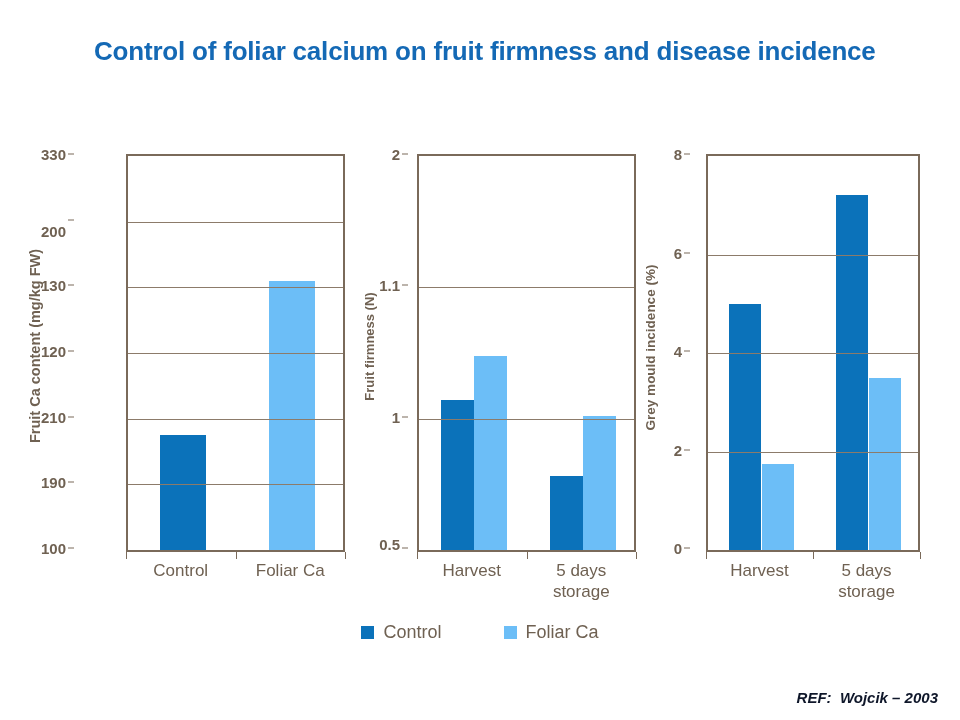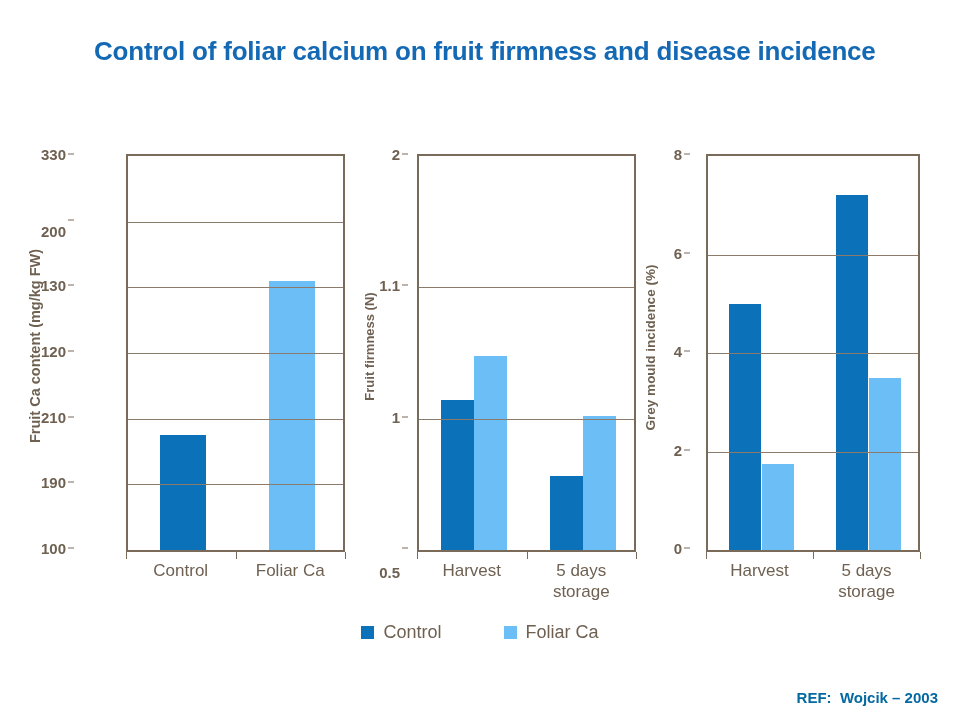--- a/index.html
+++ b/index.html
@@ -169,23 +169,24 @@
   .legend-text {
     color: #6F6152;
     font-size: 18px;
   }
 
   
   #reference {
     position: absolute;
     right: 22px;
     top: 689px;
-    color: #0369a1;
+    color: #0f172a;
     font-size: 15px;
     font-weight: bold;
+    font-style: italic;
     white-space: pre;
   }
 </style>
 </head>
 <body>
 
 <div id="slide-title">Control of foliar calcium on fruit firmness and disease incidence</div>
 
 <div class="panel" id="panel-1">
   <div class="axis-title">
@@ -225,21 +226,21 @@
       <div class="cat-label" style="left: 0px; width: 109.5px;">Control</div>
       <div class="cat-label" style="left: 109.5px; width: 109.5px;">Foliar Ca</div>
     </div>
 </div>
 
 <div class="panel" id="panel-2">
   <div class="axis-title">
     <span>Fruit firmness (N)</span>
   </div>
   <div class="tick-col">
-      <div class="tick-label" style="top: 432px;">0.5</div>
+      <div class="tick-label" style="top: 404px;">0.5</div>
       <div class="tick-mark" style="top: 408px;"></div>
       <div class="tick-label" style="top: 276.667px;">1</div>
       <div class="tick-mark" style="top: 276.667px;"></div>
       <div class="tick-label" style="top: 145.333px;">1.1</div>
       <div class="tick-mark" style="top: 145.333px;"></div>
       <div class="tick-label" style="top: 14px;">2</div>
       <div class="tick-mark" style="top: 14px;"></div>
     </div>
   <div class="plot">
     <div class="bars">

